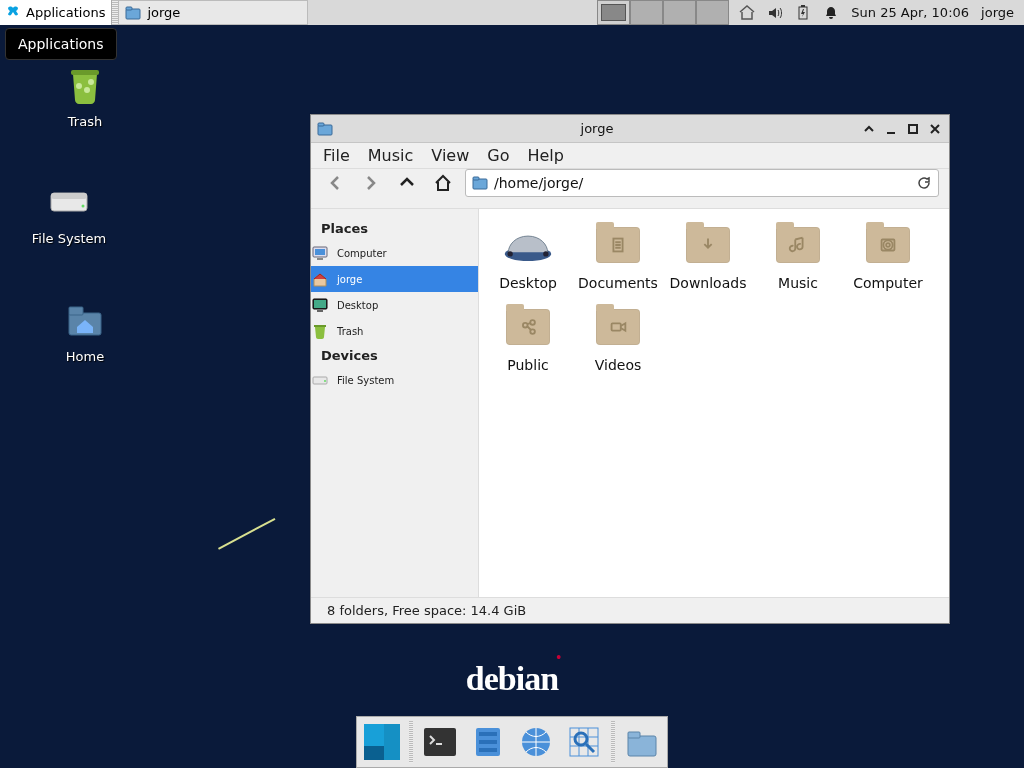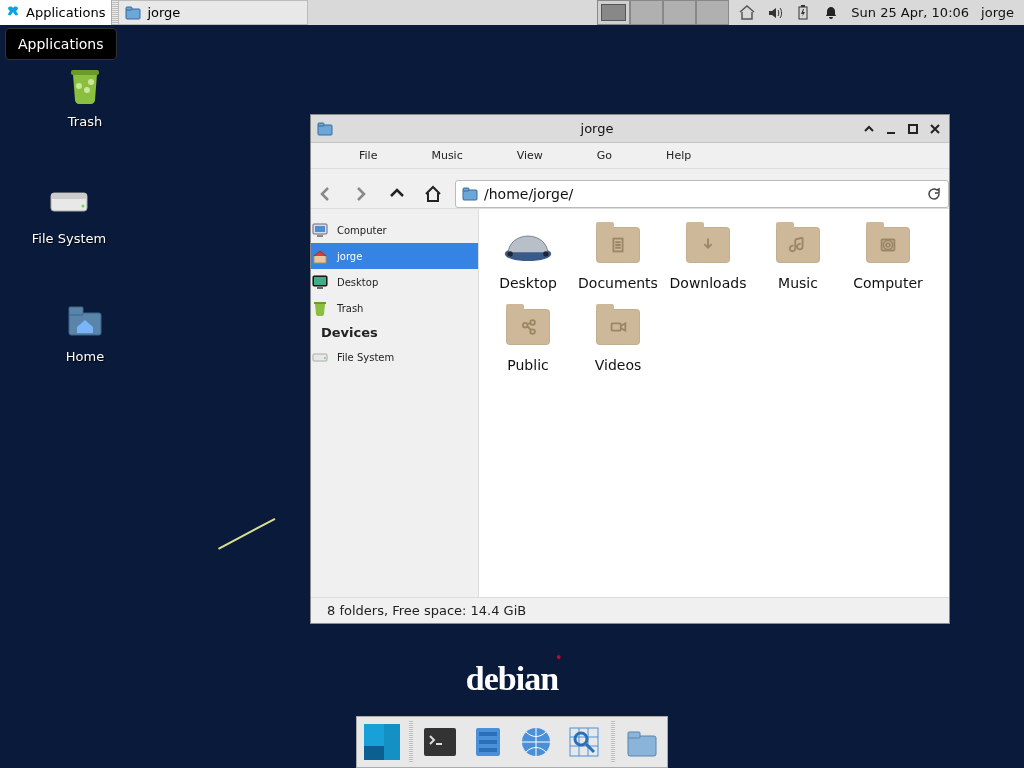--- a/index.html
+++ b/index.html
@@ -45,22 +45,22 @@
     
     .window { position: absolute; left: 310px; top: 114px; width: 640px; height: 510px;
       background: #f0f0f0; border: 1px solid #8a8a8a; display: flex; flex-direction: column;
       box-shadow: 0 0 0 1px rgba(0,0,0,0.05); }
     .titlebar { height: 28px; background: #dcdcdc; display: flex; align-items: center;
       padding: 0 6px; gap: 6px; border-bottom: 1px solid #c5c5c5; }
     .titlebar .title { flex: 1; text-align: center; font-size: 13px; color: #111; }
     .titlebar .wbtn { width: 16px; height: 16px; display: flex; align-items: center; justify-content: center; cursor: pointer; }
     .menubar { height: 26px; display: flex; align-items: center; gap: 18px; padding: 0 12px;
       background: #f0f0f0; border-bottom: 1px solid #ddd; }
-    .menubar span { font-size: 11px; color: #222; cursor: pointer; margin-left: 36px; }
-    .toolbar { height: 40px; display: flex; align-items: flex-end; gap: 8px; padding: 0 0;
+    .menubar span { font-size: 16px; color: #222; cursor: pointer; }
+    .toolbar { height: 40px; display: flex; align-items: flex-start; gap: 8px; padding: 0 10px;
       background: #f0f0f0; border-bottom: 1px solid #ddd; }
     .navbtn { width: 28px; height: 28px; display: flex; align-items: center; justify-content: center; cursor: pointer; border-radius: 3px; }
     .navbtn svg { width: 20px; height: 20px; }
     .addressbar { flex: 1; height: 28px; background: #fff; border: 1px solid #bbb;
       border-radius: 3px; display: flex; align-items: center; padding: 0 6px; gap: 6px; }
     .addressbar .path { flex: 1; font-size: 14px; color: #111; }
     .content { flex: 1; display: flex; min-height: 0; background: #fff; }
     .sidebar { width: 168px; background: #f0f0f0; border-right: 1px solid #ddd;
       padding: 8px 0; overflow-y: auto; }
     .sb-head { font-weight: bold; font-size: 13px; padding: 4px 10px; color: #222; }
@@ -259,20 +259,21 @@
           <rect x="1" y="2" width="6" height="3" rx="1" fill="#6ba7d9" stroke="#3b6b99"></rect>
         </svg>
       <div class="path">/home/jorge/</div>
       <svg width="16" height="16" viewBox="0 0 16 16">
           <path d="M13 8a5 5 0 11-2-4l2-1v4h-4" fill="none" stroke="#444" stroke-width="1.5"></path>
         </svg>
     </div>
   </div>
   <div class="content">
     <div class="sidebar" id="sidebar">
+        <div class="sb-head">Places</div>
         <div class="sb-item">
           <span class="ico">
             <svg width="18" height="18" viewBox="0 0 18 18">
               <rect x="2" y="3" width="14" height="10" rx="1" fill="#dde" stroke="#667"></rect>
               <rect x="4" y="5" width="10" height="6" fill="#4a90d9"></rect>
               <rect x="6" y="14" width="6" height="2" fill="#888"></rect>
             </svg>
           </span>
           <span>Computer</span>
         </div>

